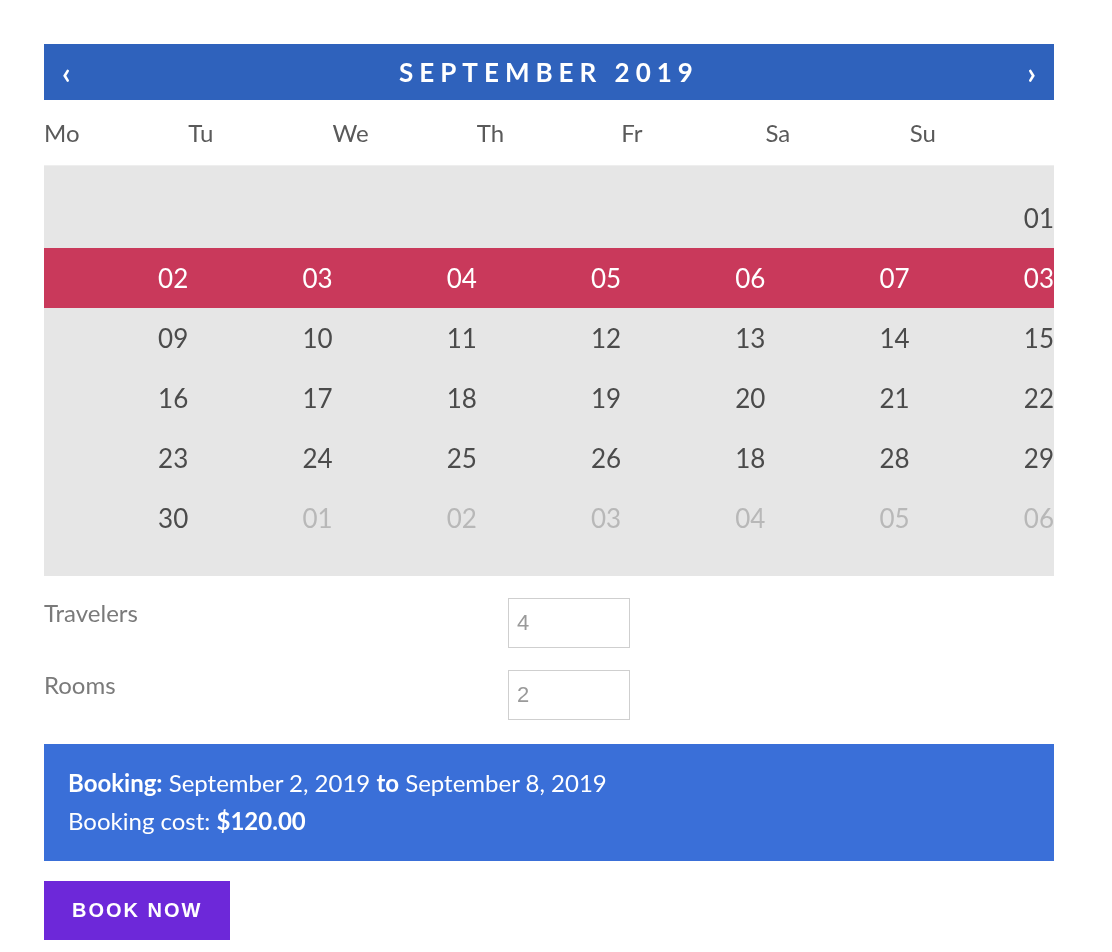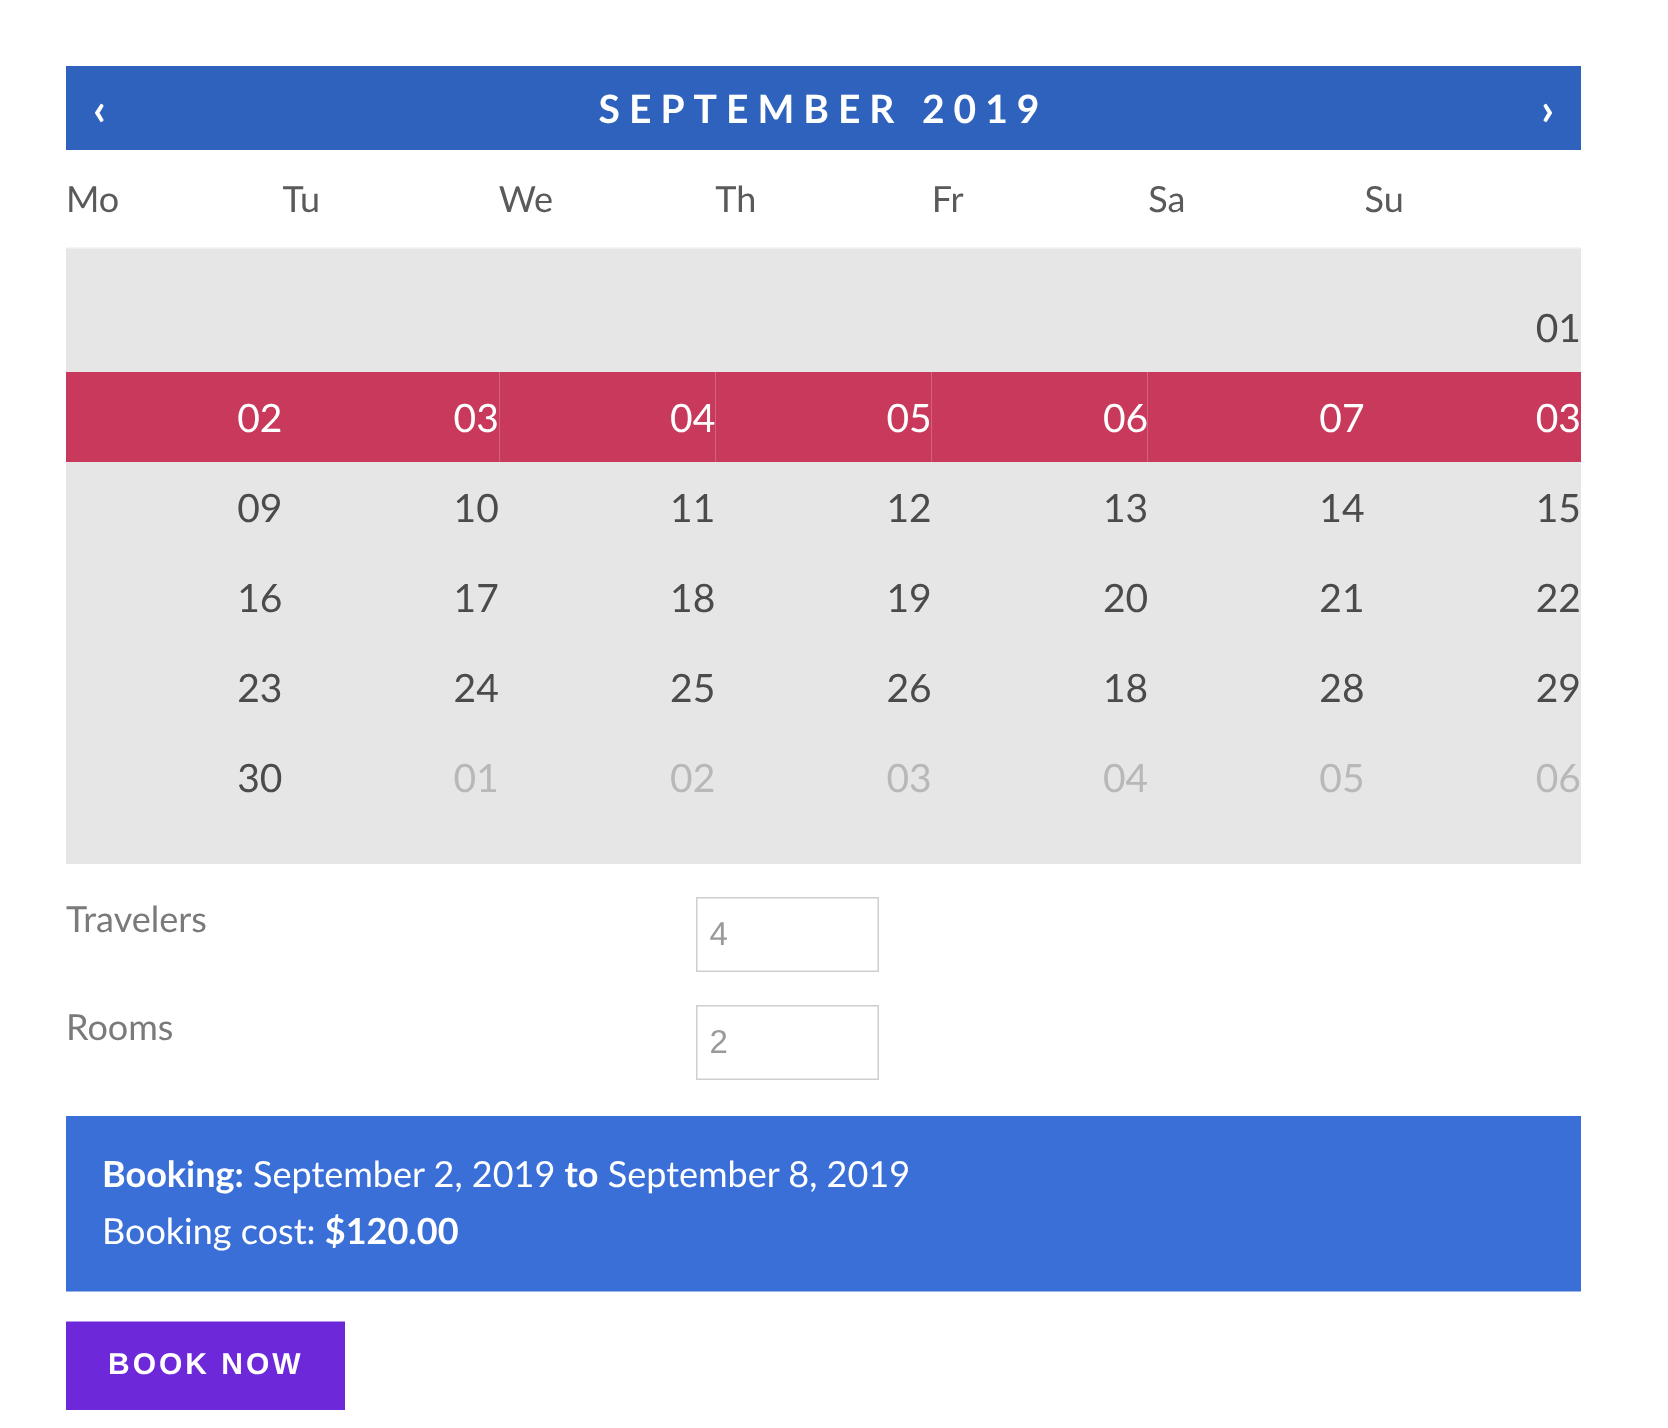--- a/index.html
+++ b/index.html
@@ -70,20 +70,21 @@
   .cell.selected {
     background: #c9395b;
     color: #ffffff;
   }
 
   
   .form-row {
     display: flex;
     align-items: flex-start;
     margin-top: 22px;
+    gap: 44px;
   }
   .form-row .label {
     width: 420px;
     font-size: 24px;
     color: #7a7a7a;
   }
   .form-row input {
     width: 122px;
     height: 50px;
     font-size: 22px;

